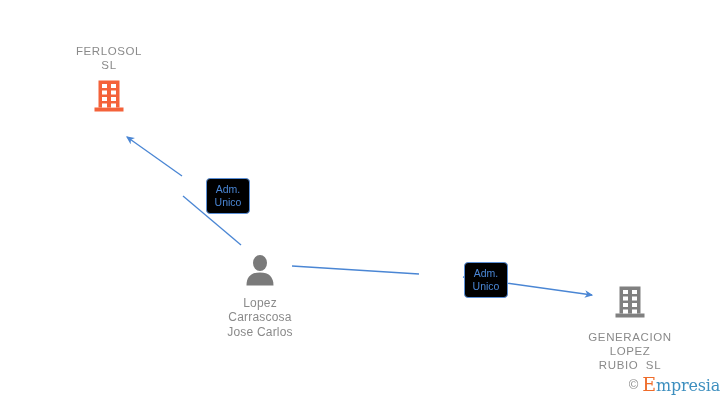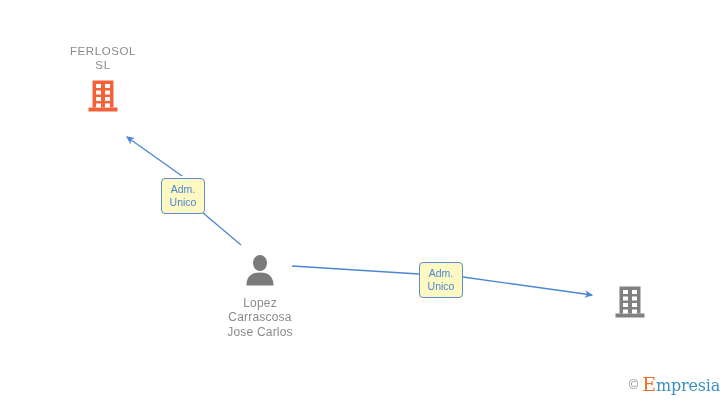--- a/index.html
+++ b/index.html
@@ -42,21 +42,21 @@
     letter-spacing: 0.2px;
     font-size: 12px;
   }
   .icon-wrap {
     display: block;
     margin: 0 auto;
   }
 
   
   #node-ferlosol {
-    left: 48px;
+    left: 54px;
     top: 44px;
     width: 110px;
   }
   #node-ferlosol .node-label { margin-bottom: 6px; }
 
   
   #node-person {
     left: 205px;
     top: 254px;
     width: 110px;
@@ -68,29 +68,30 @@
     left: 575px;
     top: 284px;
     width: 110px;
   }
   #node-generacion .node-label { margin-top: 5px; }
 
   
   .edge-label {
     position: absolute;
     box-sizing: border-box;
-    background: #fef9c3;
+    background: #000000;
     border: 1px solid #5b8fd6;
     border-radius: 4px;
     color: #4a86d4;
     font-size: 10.5px;
     line-height: 13px;
     text-align: center;
     padding: 4px 6px 4px 6px;
     white-space: pre-line;
+    margin-left: 45px;
   }
   #edge-label-1 { left: 161px; top: 178px; width: 44px; }
   #edge-label-2 { left: 419px; top: 262px; width: 44px; }
 
   
   #watermark {
     position: absolute;
     right: 8px;
     bottom: 6px;
     display: flex;
@@ -176,20 +177,23 @@
         <rect x="9" y="6" width="5" height="4" fill="#ffffff"></rect>
         <rect x="18" y="6" width="5" height="4" fill="#ffffff"></rect>
         <rect x="9" y="12.5" width="5" height="4" fill="#ffffff"></rect>
         <rect x="18" y="12.5" width="5" height="4" fill="#ffffff"></rect>
         <rect x="9" y="19" width="5" height="4" fill="#ffffff"></rect>
         <rect x="18" y="19" width="5" height="4" fill="#ffffff"></rect>
         <rect x="9" y="25.5" width="5" height="4" fill="#ffffff"></rect>
         <rect x="18" y="25.5" width="5" height="4" fill="#ffffff"></rect>
       </svg>
     </span>
+    <div class="node-label">GENERACION
+LOPEZ
+RUBIO  SL</div>
   </div>
 
   <div class="edge-label" id="edge-label-1">Adm.
 Unico</div>
 
   <div class="edge-label" id="edge-label-2">Adm.
 Unico</div>
 
   <div id="watermark">
     <span class="wm-c">©</span>

